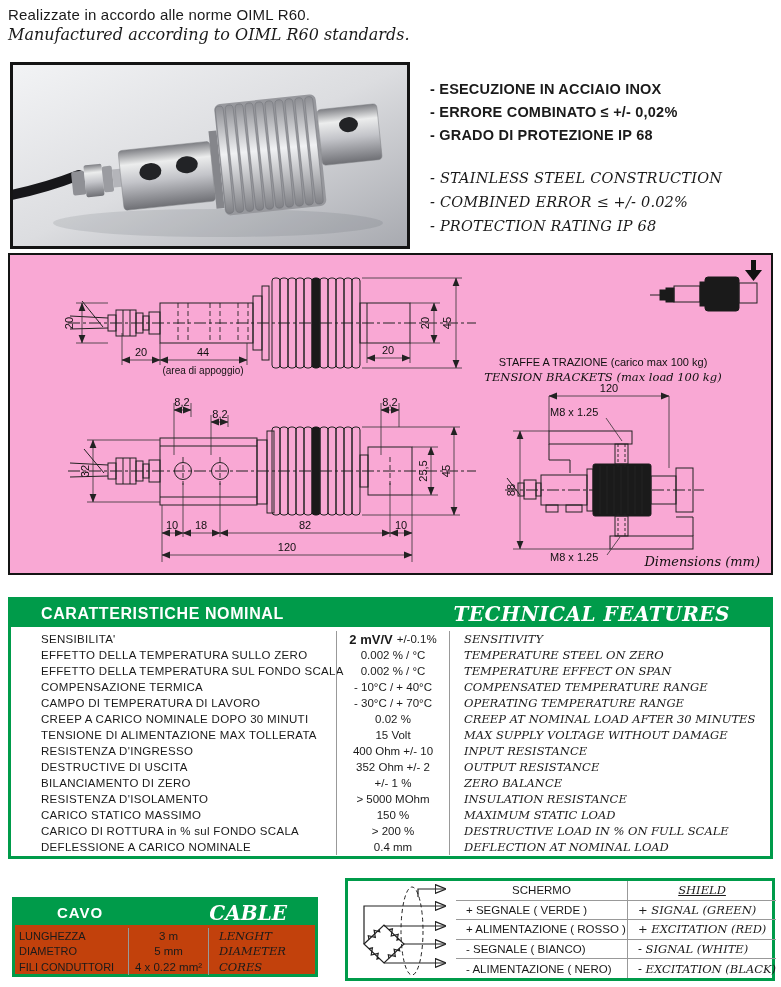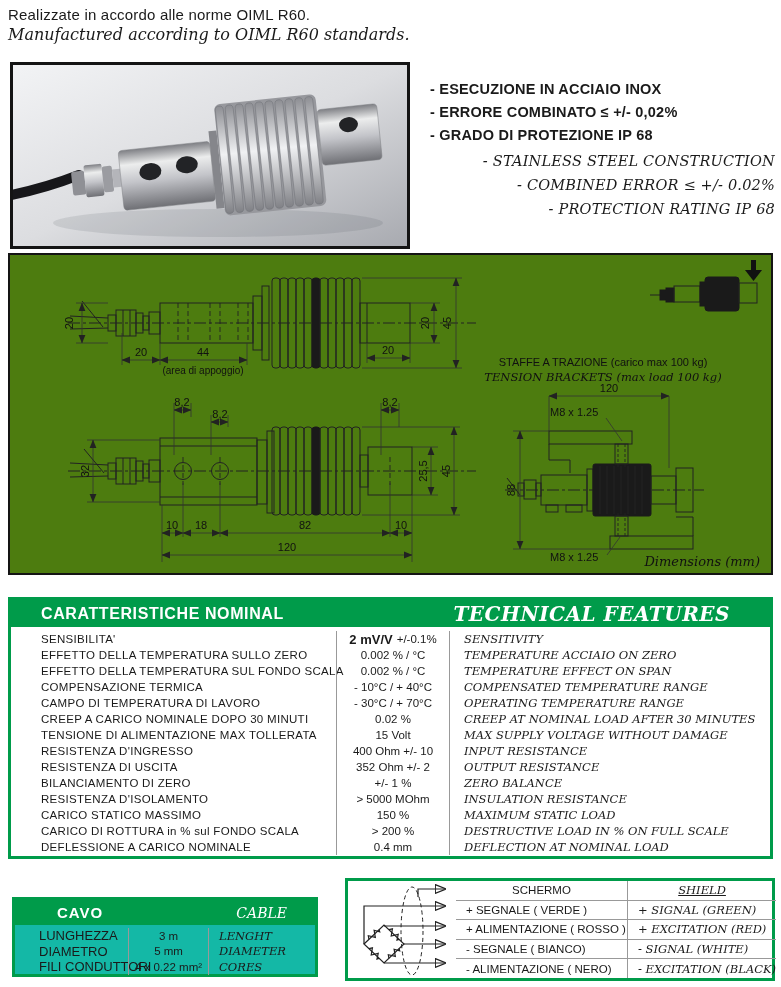--- a/index.html
+++ b/index.html
@@ -17,26 +17,26 @@
   .top-text .l2 { font-size:16px; margin-top:2px; }
 
   
   .photo { position:absolute; left:10px; top:62px; width:400px; height:187px;
     border:3px solid #141414; background:#d7d8db; }
   .photo svg { display:block; width:100%; height:100%; }
 
   
   .bullets { position:absolute; left:430px; top:78px; width:345px; }
   .bullets .b-it div { font-weight:bold; font-size:14.5px; line-height:23px; letter-spacing:0.2px; }
-  .bullets .b-en { margin-top:2px;text-align:right; }
+  .bullets .b-en { margin-top:19px; }
   .bullets .b-en div { font-size:14.5px; line-height:24px; letter-spacing:0.2px; }
 
   
   .drawbox { position:absolute; left:8px; top:253px; width:765px; height:322px;
-    border:2px solid #141414; background:#4d7c0f; }
+    border:2px solid #141414; background:#f9a8d4; }
   .drawbox svg { display:block; }
   .dl line, .dl rect, .dl path, .dl circle, .dl polyline { stroke:#222; fill:none; stroke-width:1; }
   .dl rect.dark { fill:#1a1a1a; stroke:#1a1a1a; }
   .cl { stroke-dasharray:12 3 3 3; stroke-width:0.9; }
   .hid line { stroke-dasharray:5 3; stroke-width:0.9; }
   .thr line { stroke-dasharray:3 2; stroke-width:0.9; }
   .dim line, .dim path { stroke:#333; fill:none; stroke-width:0.8; }
   .dimtxt text { font:11px "Liberation Sans", sans-serif; fill:#111; }
   .dimtxt text.small { font-size:10px; }
   .dimtxt text.ser { font-family:"DejaVu Serif","Liberation Serif",serif; font-style:italic; font-size:11.5px; }
@@ -53,28 +53,28 @@
   .spec-row { display:flex; height:16px; align-items:center; }
   .col-it { width:317px; padding-left:22px; font-size:11.5px; letter-spacing:0.3px; white-space:nowrap; }
   .col-val { width:114px; text-align:center; font-size:11.5px;
     border-left:1px solid #999; border-right:1px solid #999; align-self:stretch;
     display:flex; align-items:center; justify-content:center; white-space:nowrap; }
   .col-val .vb { font-weight:bold; font-size:13px; margin-right:4px; }
   .col-en { flex:1; padding-left:14px; font-size:11.5px; white-space:nowrap; }
 
   
   .cavo { position:absolute; left:12px; top:897px; width:306px; height:80px;
-    border:3px solid var(--green); background:#14b8a6; }
+    border:3px solid var(--green); background:#c2410c; }
   .cavo-header { height:25px; background:var(--green); color:#fff;
     display:flex; justify-content:space-between; align-items:center; padding:0 28px 0 42px; }
   .cavo-header .t-it { font-weight:bold; font-size:15px; letter-spacing:1px; }
-  .cavo-header .t-en { font-size:14px; font-weight:normal; }
+  .cavo-header .t-en { font-size:20px; font-weight:bold; }
   .cavo-body { padding-top:3px; }
   .cavo-row { display:flex; height:15.5px; align-items:center; }
-  .cv-it { width:113px; padding-left:24px; font-size:13px; white-space:nowrap; }
+  .cv-it { width:113px; padding-left:4px; font-size:11px; white-space:nowrap; }
   .cv-val { width:81px; text-align:left; font-size:11.5px; border-left:1px solid #999;
     border-right:1px solid #999; align-self:stretch; display:flex; align-items:center; justify-content:center; white-space:nowrap; }
   .cv-en { flex:1; padding-left:10px; font-size:11.5px; }
 
   
   .wiring { position:absolute; left:345px; top:878px; width:430px; height:103px;
     border:3px solid var(--green); background:#fff; display:flex; }
   .wd { width:108px; }
   .wd svg { display:block; }
   .wt { flex:1; display:flex; flex-direction:column; }
@@ -399,21 +399,21 @@
       <span class="col-it">SENSIBILITA'</span>
       <span class="col-val">
           <span class="vb">2 mV/V</span>
           <span>+/-0.1%</span>
         </span>
       <span class="col-en serif-i">SENSITIVITY</span>
     </div>
     <div class="spec-row">
       <span class="col-it">EFFETTO DELLA TEMPERATURA SULLO ZERO</span>
       <span class="col-val">0.002 % / °C</span>
-      <span class="col-en serif-i">TEMPERATURE ACCIAIO ON ZERO</span>
+      <span class="col-en serif-i">TEMPERATURE STEEL ON ZERO</span>
     </div>
     <div class="spec-row">
       <span class="col-it">EFFETTO DELLA TEMPERATURA SUL FONDO SCALA</span>
       <span class="col-val">0.002 % / °C</span>
       <span class="col-en serif-i">TEMPERATURE EFFECT ON SPAN</span>
     </div>
     <div class="spec-row">
       <span class="col-it">COMPENSAZIONE TERMICA</span>
       <span class="col-val">- 10°C / + 40°C</span>
       <span class="col-en serif-i">COMPENSATED TEMPERATURE RANGE</span>
@@ -432,21 +432,21 @@
       <span class="col-it">TENSIONE DI ALIMENTAZIONE MAX TOLLERATA</span>
       <span class="col-val">15 Volt</span>
       <span class="col-en serif-i">MAX SUPPLY VOLTAGE WITHOUT DAMAGE</span>
     </div>
     <div class="spec-row">
       <span class="col-it">RESISTENZA D'INGRESSO</span>
       <span class="col-val">400 Ohm +/- 10</span>
       <span class="col-en serif-i">INPUT RESISTANCE</span>
     </div>
     <div class="spec-row">
-      <span class="col-it">RESISTENZA DI USCITA</span>
+      <span class="col-it">DESTRUCTIVE DI USCITA</span>
       <span class="col-val">352 Ohm +/- 2</span>
       <span class="col-en serif-i">OUTPUT RESISTANCE</span>
     </div>
     <div class="spec-row">
       <span class="col-it">BILANCIAMENTO DI ZERO</span>
       <span class="col-val">+/- 1 %</span>
       <span class="col-en serif-i">ZERO BALANCE</span>
     </div>
     <div class="spec-row">
       <span class="col-it">RESISTENZA D'ISOLAMENTO</span>

